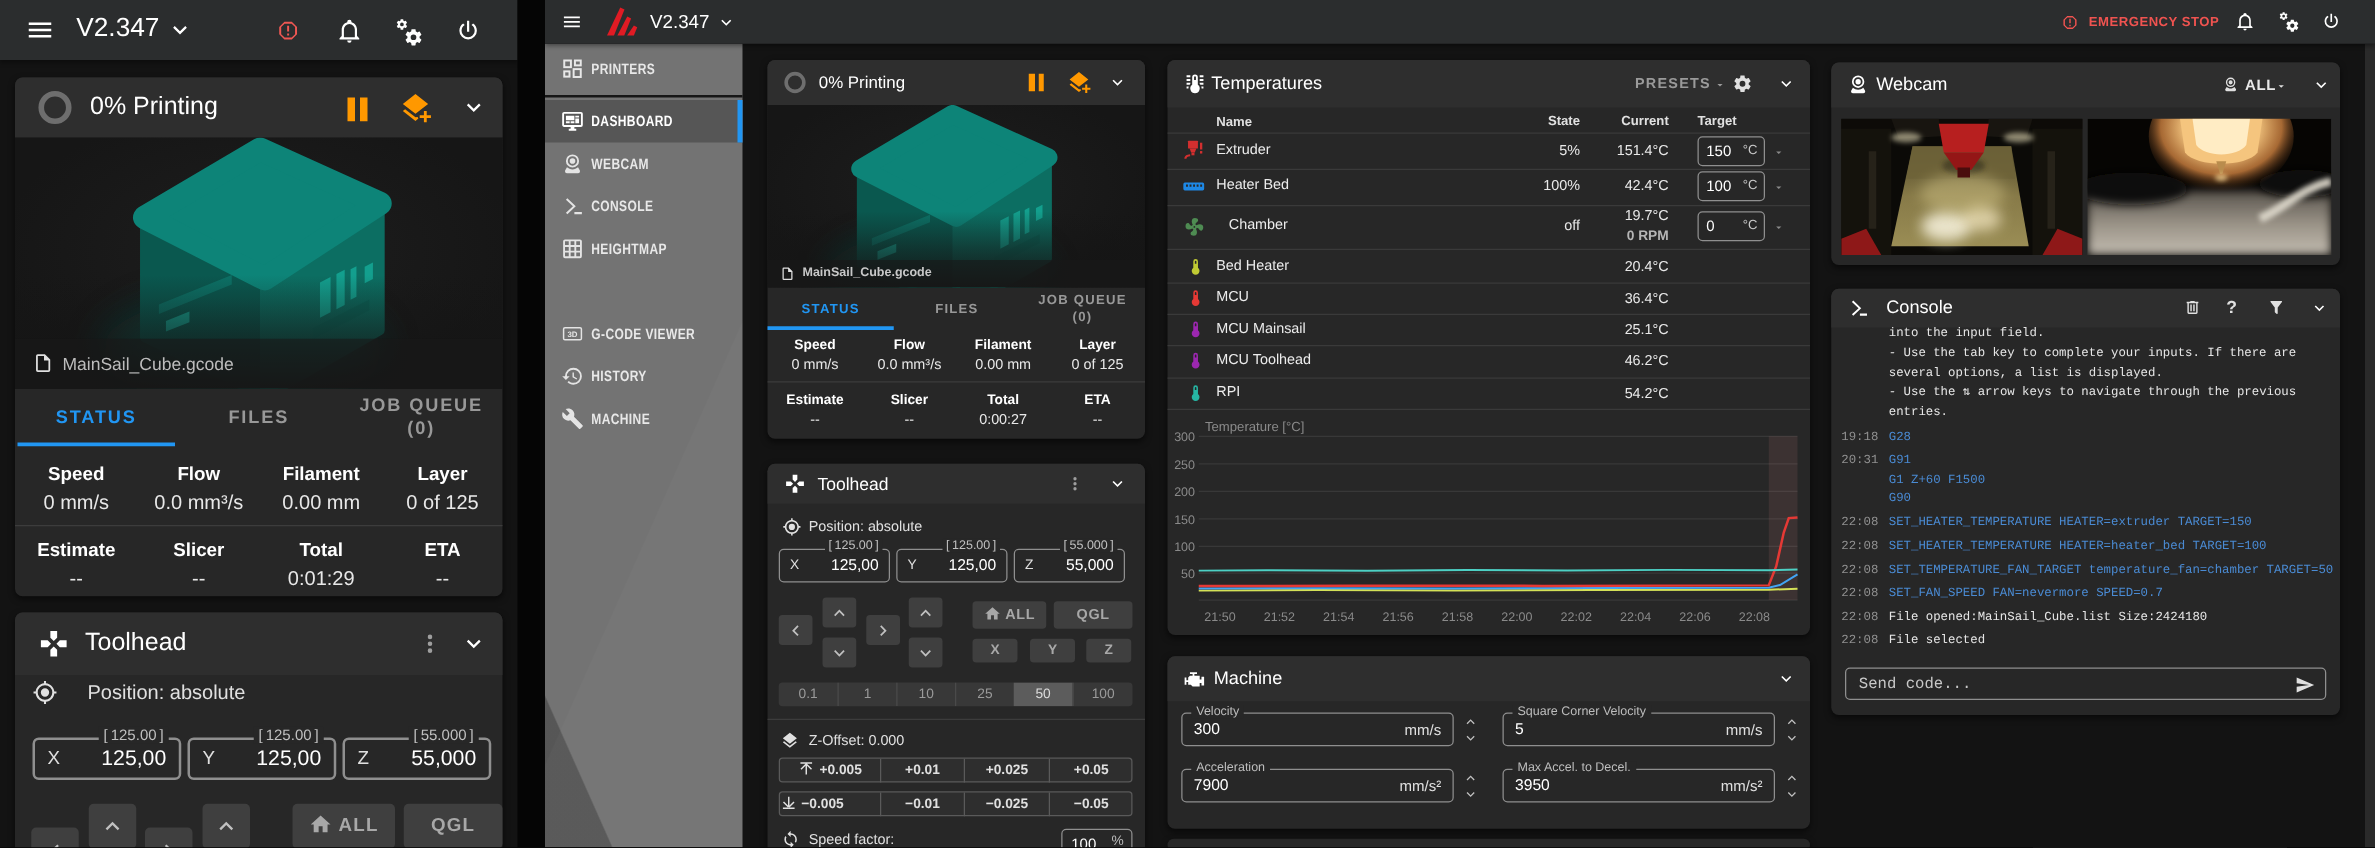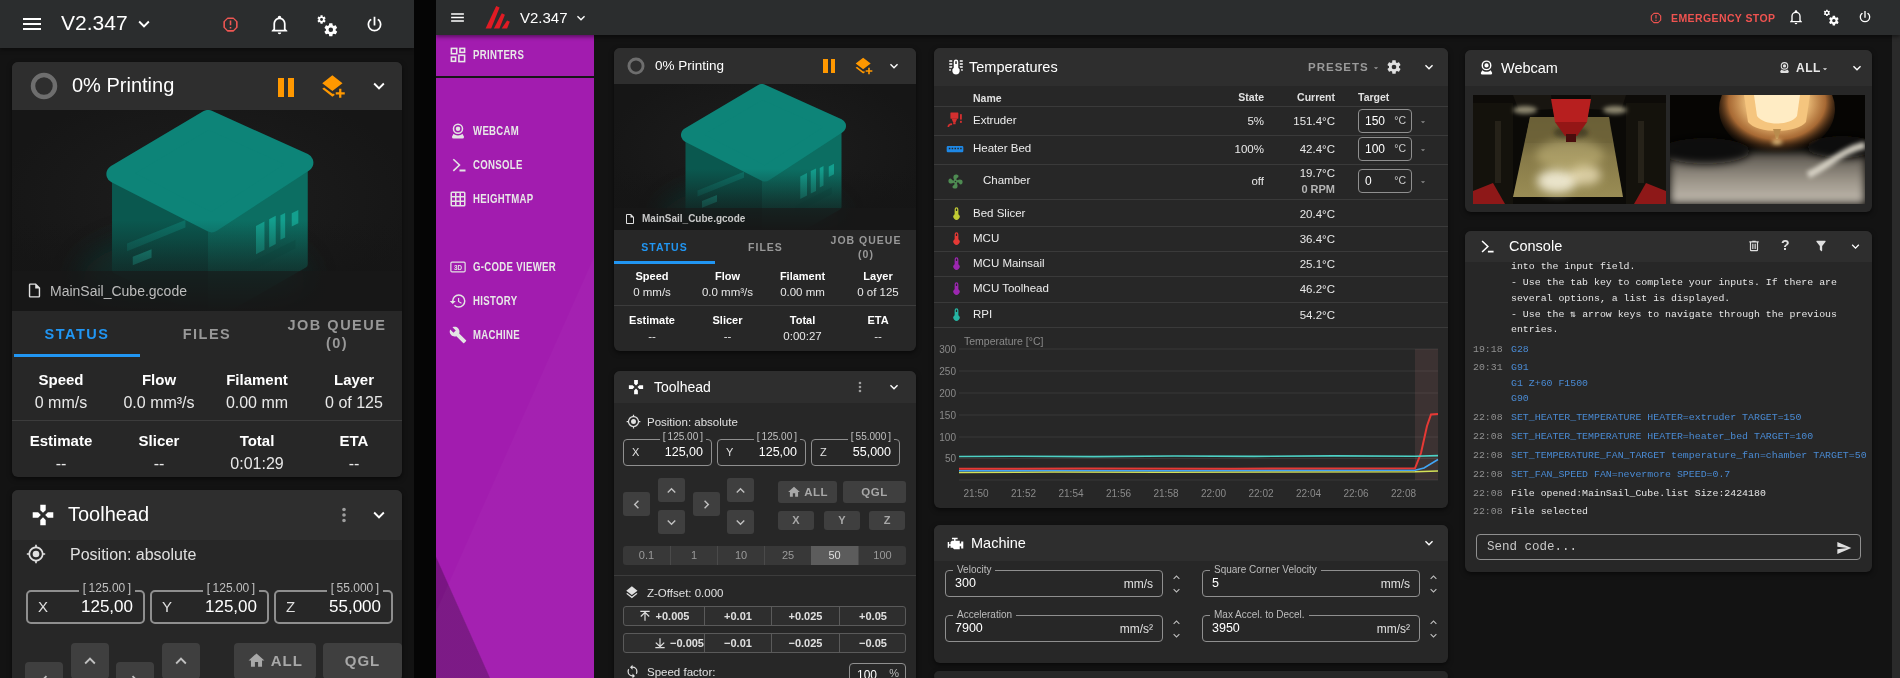--- a/index.html
+++ b/index.html
@@ -214,33 +214,40 @@
       </svg>
 <svg class="a" style="z-index:6;left:1386px;top:8px" width="18" height="18" viewBox="0 0 24 24">
         <g fill="#fff">
           <path transform="translate(1.5,1.5) scale(0.42)" d="M12,15.5A3.5,3.5 0 0,1 8.5,12A3.5,3.5 0 0,1 12,8.5A3.5,3.5 0 0,1 15.5,12A3.5,3.5 0 0,1 12,15.5M19.43,12.97C19.47,12.65 19.5,12.33 19.5,12C19.5,11.67 19.47,11.34 19.43,11L21.54,9.37C21.73,9.22 21.78,8.95 21.66,8.73L19.66,5.27C19.54,5.05 19.27,4.96 19.05,5.05L16.56,6.05C16.04,5.66 15.5,5.32 14.87,5.07L14.5,2.42C14.46,2.18 14.25,2 14,2H10C9.75,2 9.54,2.18 9.5,2.42L9.13,5.07C8.5,5.32 7.96,5.66 7.44,6.05L4.95,5.05C4.73,4.96 4.46,5.05 4.34,5.27L2.34,8.73C2.21,8.95 2.27,9.22 2.46,9.37L4.57,11C4.53,11.34 4.5,11.67 4.5,12C4.5,12.33 4.53,12.65 4.57,12.97L2.46,14.63C2.27,14.78 2.21,15.05 2.34,15.27L4.34,18.73C4.46,18.95 4.73,19.03 4.95,18.95L7.44,17.94C7.96,18.34 8.5,18.68 9.13,18.93L9.5,21.58C9.54,21.82 9.75,22 10,22H14C14.25,22 14.46,21.82 14.5,21.58L14.87,18.93C15.5,18.67 16.04,18.34 16.56,17.94L19.05,18.95C19.27,19.03 19.54,18.95 19.66,18.73L21.66,15.27C21.78,15.05 21.73,14.78 21.54,14.63L19.43,12.97Z"></path>
           <path transform="translate(8,9) scale(0.65)" d="M12,15.5A3.5,3.5 0 0,1 8.5,12A3.5,3.5 0 0,1 12,8.5A3.5,3.5 0 0,1 15.5,12A3.5,3.5 0 0,1 12,15.5M19.43,12.97C19.47,12.65 19.5,12.33 19.5,12C19.5,11.67 19.47,11.34 19.43,11L21.54,9.37C21.73,9.22 21.78,8.95 21.66,8.73L19.66,5.27C19.54,5.05 19.27,4.96 19.05,5.05L16.56,6.05C16.04,5.66 15.5,5.32 14.87,5.07L14.5,2.42C14.46,2.18 14.25,2 14,2H10C9.75,2 9.54,2.18 9.5,2.42L9.13,5.07C8.5,5.32 7.96,5.66 7.44,6.05L4.95,5.05C4.73,4.96 4.46,5.05 4.34,5.27L2.34,8.73C2.21,8.95 2.27,9.22 2.46,9.37L4.57,11C4.53,11.34 4.5,11.67 4.5,12C4.5,12.33 4.53,12.65 4.57,12.97L2.46,14.63C2.27,14.78 2.21,15.05 2.34,15.27L4.34,18.73C4.46,18.95 4.73,19.03 4.95,18.95L7.44,17.94C7.96,18.34 8.5,18.68 9.13,18.93L9.5,21.58C9.54,21.82 9.75,22 10,22H14C14.25,22 14.46,21.82 14.5,21.58L14.87,18.93C15.5,18.67 16.04,18.34 16.56,17.94L19.05,18.95C19.27,19.03 19.54,18.95 19.66,18.73L21.66,15.27C21.78,15.05 21.73,14.78 21.54,14.63L19.43,12.97Z"></path>
         </g>
       </svg>
 <svg class="a" style="z-index:6;left:1421px;top:9px" width="16" height="16" viewBox="0 0 24 24">
         <path fill="#fff" d="M16.56,5.44L15.11,6.89C16.84,7.94 18,9.83 18,12A6,6 0 0,1 12,18A6,6 0 0,1 6,12C6,9.83 7.16,7.94 8.88,6.88L7.44,5.44C5.36,6.88 4,9.28 4,12A8,8 0 0,0 12,20A8,8 0 0,0 20,12C20,9.28 18.64,6.88 16.56,5.44M13,3H11V13H13V3Z"></path>
       </svg>
-<div class="a" style="left:0;top:35px;width:158px;height:643px;background:#a21caf;z-index:4">
+<div class="a" style="left:0;top:35px;width:158px;height:643px;background:#737373;z-index:4">
   <div class="a" style="left:0;top:0;width:158px;height:643px;background:linear-gradient(294deg,rgba(255,255,255,0.022) 0%,rgba(255,255,255,0.022) 42%,rgba(0,0,0,0) 42.3%),linear-gradient(66deg,rgba(0,0,0,0.25) 0%,rgba(0,0,0,0.25) 12%,rgba(0,0,0,0) 12.3%)"></div>
   <div class="a" style="left:0;top:41px;width:158px;height:2px;background:#161616"></div>
   <div class="navi" style="top:3px">
     <svg class="nico" viewBox="0 0 24 24">
             <g fill="none" stroke="#e8e8e8" stroke-width="2.1">
               <rect x="3.2" y="3.2" width="7.1" height="7.1"></rect>
               <rect x="14.6" y="3.2" width="6.2" height="5.2"></rect>
               <rect x="3.2" y="14.8" width="5.6" height="5.6"></rect>
               <rect x="13.2" y="12.4" width="7.6" height="8.4"></rect>
             </g>
           </svg>
     <div class="ntxt">PRINTERS</div>
+  </div>
+  <div class="navi" style="top:45px;background:#565656">
+    <div class="a" style="left:154px;top:0;width:4px;height:34px;background:#2196f3"></div>
+    <svg class="nico" viewBox="0 0 24 24">
+            <path fill="#fff" d="M21,16V4H3V16H21M21,2A2,2 0 0,1 23,4V16A2,2 0 0,1 21,18H14V20H16V22H8V20H10V18H3C1.89,18 1,17.1 1,16V4C1,2.89 1.89,2 3,2H21M5,6H14V11H5V6M15,6H19V8H15V6M19,9V14H15V9H19M5,12H9V14H5V12M10,12H14V14H10V12Z"></path>
+          </svg>
+    <div class="ntxt" style="color:#fff">DASHBOARD</div>
   </div>
   <div class="navi" style="top:79px">
     <svg class="nico" viewBox="0 0 24 24">
             <path fill="#e4e4e4" d="M12,2A7,7 0 0,1 19,9A7,7 0 0,1 12,16A7,7 0 0,1 5,9A7,7 0 0,1 12,2M12,4A5,5 0 0,0 7,9A5,5 0 0,0 12,14A5,5 0 0,0 17,9A5,5 0 0,0 12,4M12,6A3,3 0 0,1 15,9A3,3 0 0,1 12,12A3,3 0 0,1 9,9A3,3 0 0,1 12,6M6,22A2,2 0 0,1 4,20C4,19.62 4.1,19.27 4.29,18.97L6.11,15.81C7.69,17.17 9.75,18 12,18C14.25,18 16.31,17.17 17.89,15.81L19.71,18.97C19.9,19.27 20,19.62 20,20A2,2 0 0,1 18,22H6Z"></path>
           </svg>
     <div class="ntxt">WEBCAM</div>
   </div>
   <div class="navi" style="top:113px">
     <svg class="nico" viewBox="0 0 24 24">
             <path fill="#e4e4e4" d="M5,5L12.5,12L5,19L6.5,20.5L15.5,12L6.5,3.5L5,5M14,18H22V20.5H14V18Z"></path>
@@ -418,21 +425,21 @@
   <div class="a" style="left:33px;top:216px;font-size:11.5px;color:#e0e0e0">Z-Offset: 0.000</div>
   <div class="a" style="left:9px;top:235px;width:283px;height:20px;border:1px solid #5a5a5a;border-radius:3px;background:#2e2e2e">
     <div class="a b" style="left:0;top:0;width:80px;text-align:center;font-size:11px;line-height:19px;color:#e0e0e0"><svg style="vertical-align:-3px" width="14" height="14" viewBox="0 0 24 24">
               <path fill="#e0e0e0" d="M13,20H11V8L5.5,13.5L4.08,12.08L12,4.16L19.92,12.08L18.5,13.5L13,8V20M4,3H20V5H4V3Z"></path>
             </svg> +0.005</div>
     <div class="a b" style="left:80px;top:0;width:67px;text-align:center;font-size:11px;line-height:19px;color:#e0e0e0;border-left:1px solid #5a5a5a">+0.01</div>
     <div class="a b" style="left:147px;top:0;width:68px;text-align:center;font-size:11px;line-height:19px;color:#e0e0e0;border-left:1px solid #5a5a5a">+0.025</div>
     <div class="a b" style="left:215px;top:0;width:67px;text-align:center;font-size:11px;line-height:19px;color:#e0e0e0;border-left:1px solid #5a5a5a">+0.05</div>
   </div>
   <div class="a" style="left:9px;top:262px;width:283px;height:20px;border:1px solid #5a5a5a;border-radius:3px;background:#2e2e2e">
-    <div class="a b" style="left:0;top:0;width:80px;text-align:right;font-size:11px;line-height:19px;color:#e0e0e0"><svg style="vertical-align:-3px" width="14" height="14" viewBox="0 0 24 24">
+    <div class="a b" style="left:0;top:0;width:80px;text-align:left;font-size:11px;line-height:19px;color:#e0e0e0"><svg style="vertical-align:-3px" width="14" height="14" viewBox="0 0 24 24">
               <path fill="#e0e0e0" d="M11,4H13V16L18.5,10.5L19.92,11.92L12,19.84L4.08,11.92L5.5,10.5L11,16V4M4,21H20V19H4V21Z"></path>
             </svg> −0.005</div>
     <div class="a b" style="left:80px;top:0;width:67px;text-align:center;font-size:11px;line-height:19px;color:#e0e0e0;border-left:1px solid #5a5a5a">−0.01</div>
     <div class="a b" style="left:147px;top:0;width:68px;text-align:center;font-size:11px;line-height:19px;color:#e0e0e0;border-left:1px solid #5a5a5a">−0.025</div>
     <div class="a b" style="left:215px;top:0;width:67px;text-align:center;font-size:11px;line-height:19px;color:#e0e0e0;border-left:1px solid #5a5a5a">−0.05</div>
   </div>
   <svg class="a" style="left:11px;top:293px" width="15" height="15" viewBox="0 0 24 24">
           <path fill="#e0e0e0" d="M12,18A6,6 0 0,1 6,12C6,11 6.25,10.03 6.7,9.2L5.24,7.74C4.46,8.97 4,10.43 4,12A8,8 0 0,0 12,20V23L16,19L12,15M12,4V1L8,5L12,9V6A6,6 0 0,1 18,12C18,13 17.75,13.97 17.3,14.8L18.76,16.26C19.54,15.03 20,13.57 20,12A8,8 0 0,0 12,4Z"></path>
         </svg>
   <div class="a" style="left:33px;top:295px;font-size:11.5px;color:#e0e0e0">Speed factor:</div>
@@ -515,21 +522,21 @@
           <div class="a" style="left:6px;top:4px;font-size:12px;color:#fff">0</div>
           <div class="a" style="right:5px;top:4px;font-size:10.5px;color:#ccc">°C</div>
         </div>
   <svg class="a" style="left:484px;top:129px" width="10" height="10" viewBox="0 0 24 24">
           <path fill="#8a8a8a" d="M7,10L12,15L17,10H7Z"></path>
         </svg>
   <div class="tdiv" style="left:0;top:151px;width:514px"></div>
   <svg class="a" style="left:15px;top:158px" width="15" height="15" viewBox="0 0 24 24">
           <path fill="#c0ca33" d="M15,13V5A3,3 0 0,0 12,2A3,3 0 0,0 9,5V13A5,5 0 1,0 15,13M12,4A1,1 0 0,1 13,5V8H11V5A1,1 0 0,1 12,4Z"></path>
         </svg>
-  <div class="tname" style="left:39px;top:159px">Bed Slicer</div>
+  <div class="tname" style="left:39px;top:159px">Bed Heater</div>
   <div class="tval" style="left:321px;top:160px;width:80px">20.4°C</div>
   <div class="tdiv" style="left:0;top:178px;width:514px"></div>
   <svg class="a" style="left:15px;top:183px" width="15" height="15" viewBox="0 0 24 24">
           <path fill="#e53935" d="M15,13V5A3,3 0 0,0 12,2A3,3 0 0,0 9,5V13A5,5 0 1,0 15,13M12,4A1,1 0 0,1 13,5V8H11V5A1,1 0 0,1 12,4Z"></path>
         </svg>
   <div class="tname" style="left:39px;top:184px">MCU</div>
   <div class="tval" style="left:321px;top:185px;width:80px">36.4°C</div>
   <div class="tdiv" style="left:0;top:203px;width:514px"></div>
   <svg class="a" style="left:15px;top:208px" width="15" height="15" viewBox="0 0 24 24">
           <path fill="#9c27b0" d="M15,13V5A3,3 0 0,0 12,2A3,3 0 0,0 9,5V13A5,5 0 1,0 15,13M12,4A1,1 0 0,1 13,5V8H11V5A1,1 0 0,1 12,4Z"></path>

